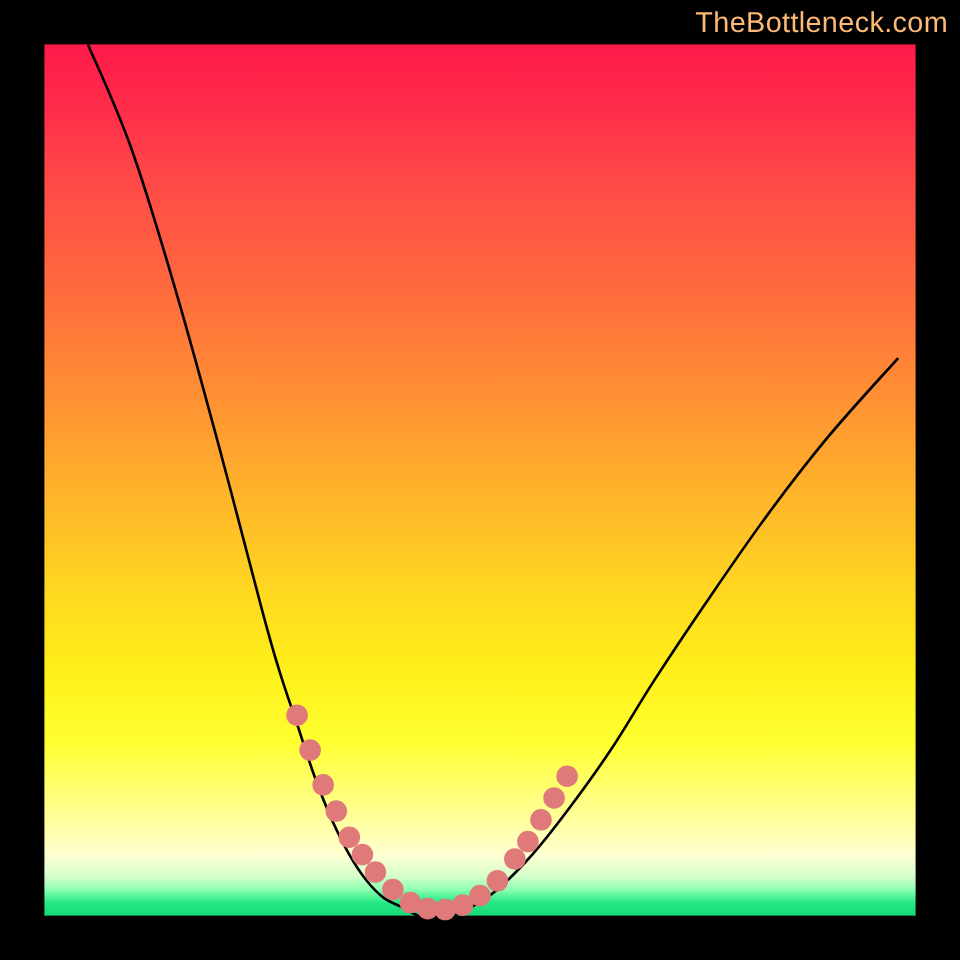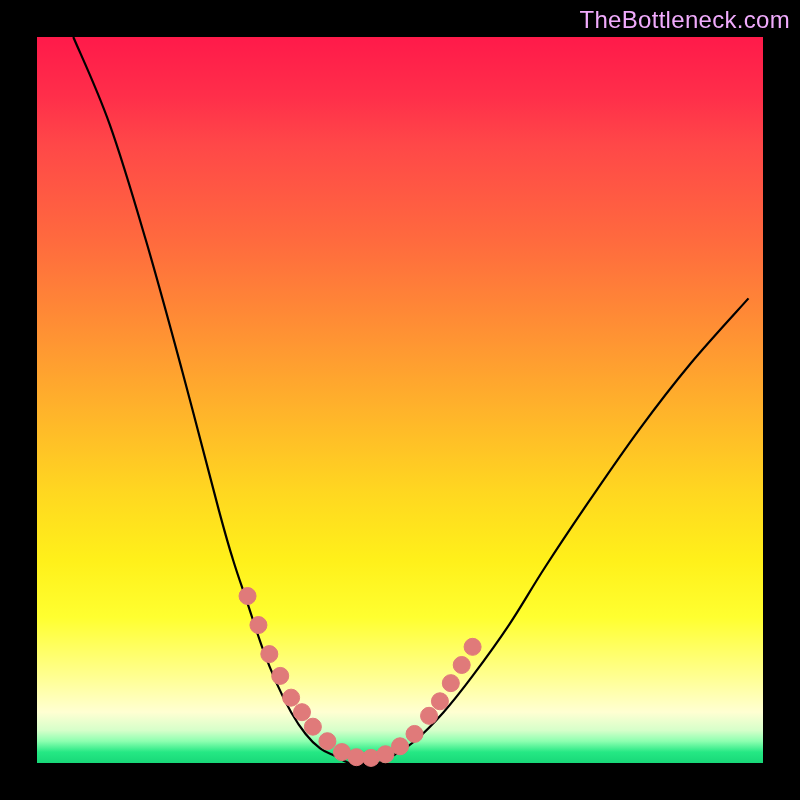--- a/index.html
+++ b/index.html
@@ -40,21 +40,21 @@
       #d6ffca 95.5%,
       #8dffb0 97%,
       #25e884 98.5%,
       #18d878 100%
     );
   }
   .watermark {
     position: absolute;
     top: 6px;
     right: 10px;
-    color: #f0abfc;
+    color: #fdba74;
     font-size: 24px;
     font-weight: 500;
     letter-spacing: 0.3px;
     user-select: none;
   }
   svg.curve {
     position: absolute;
     left: 0;
     top: 0;
     width: 726px;

